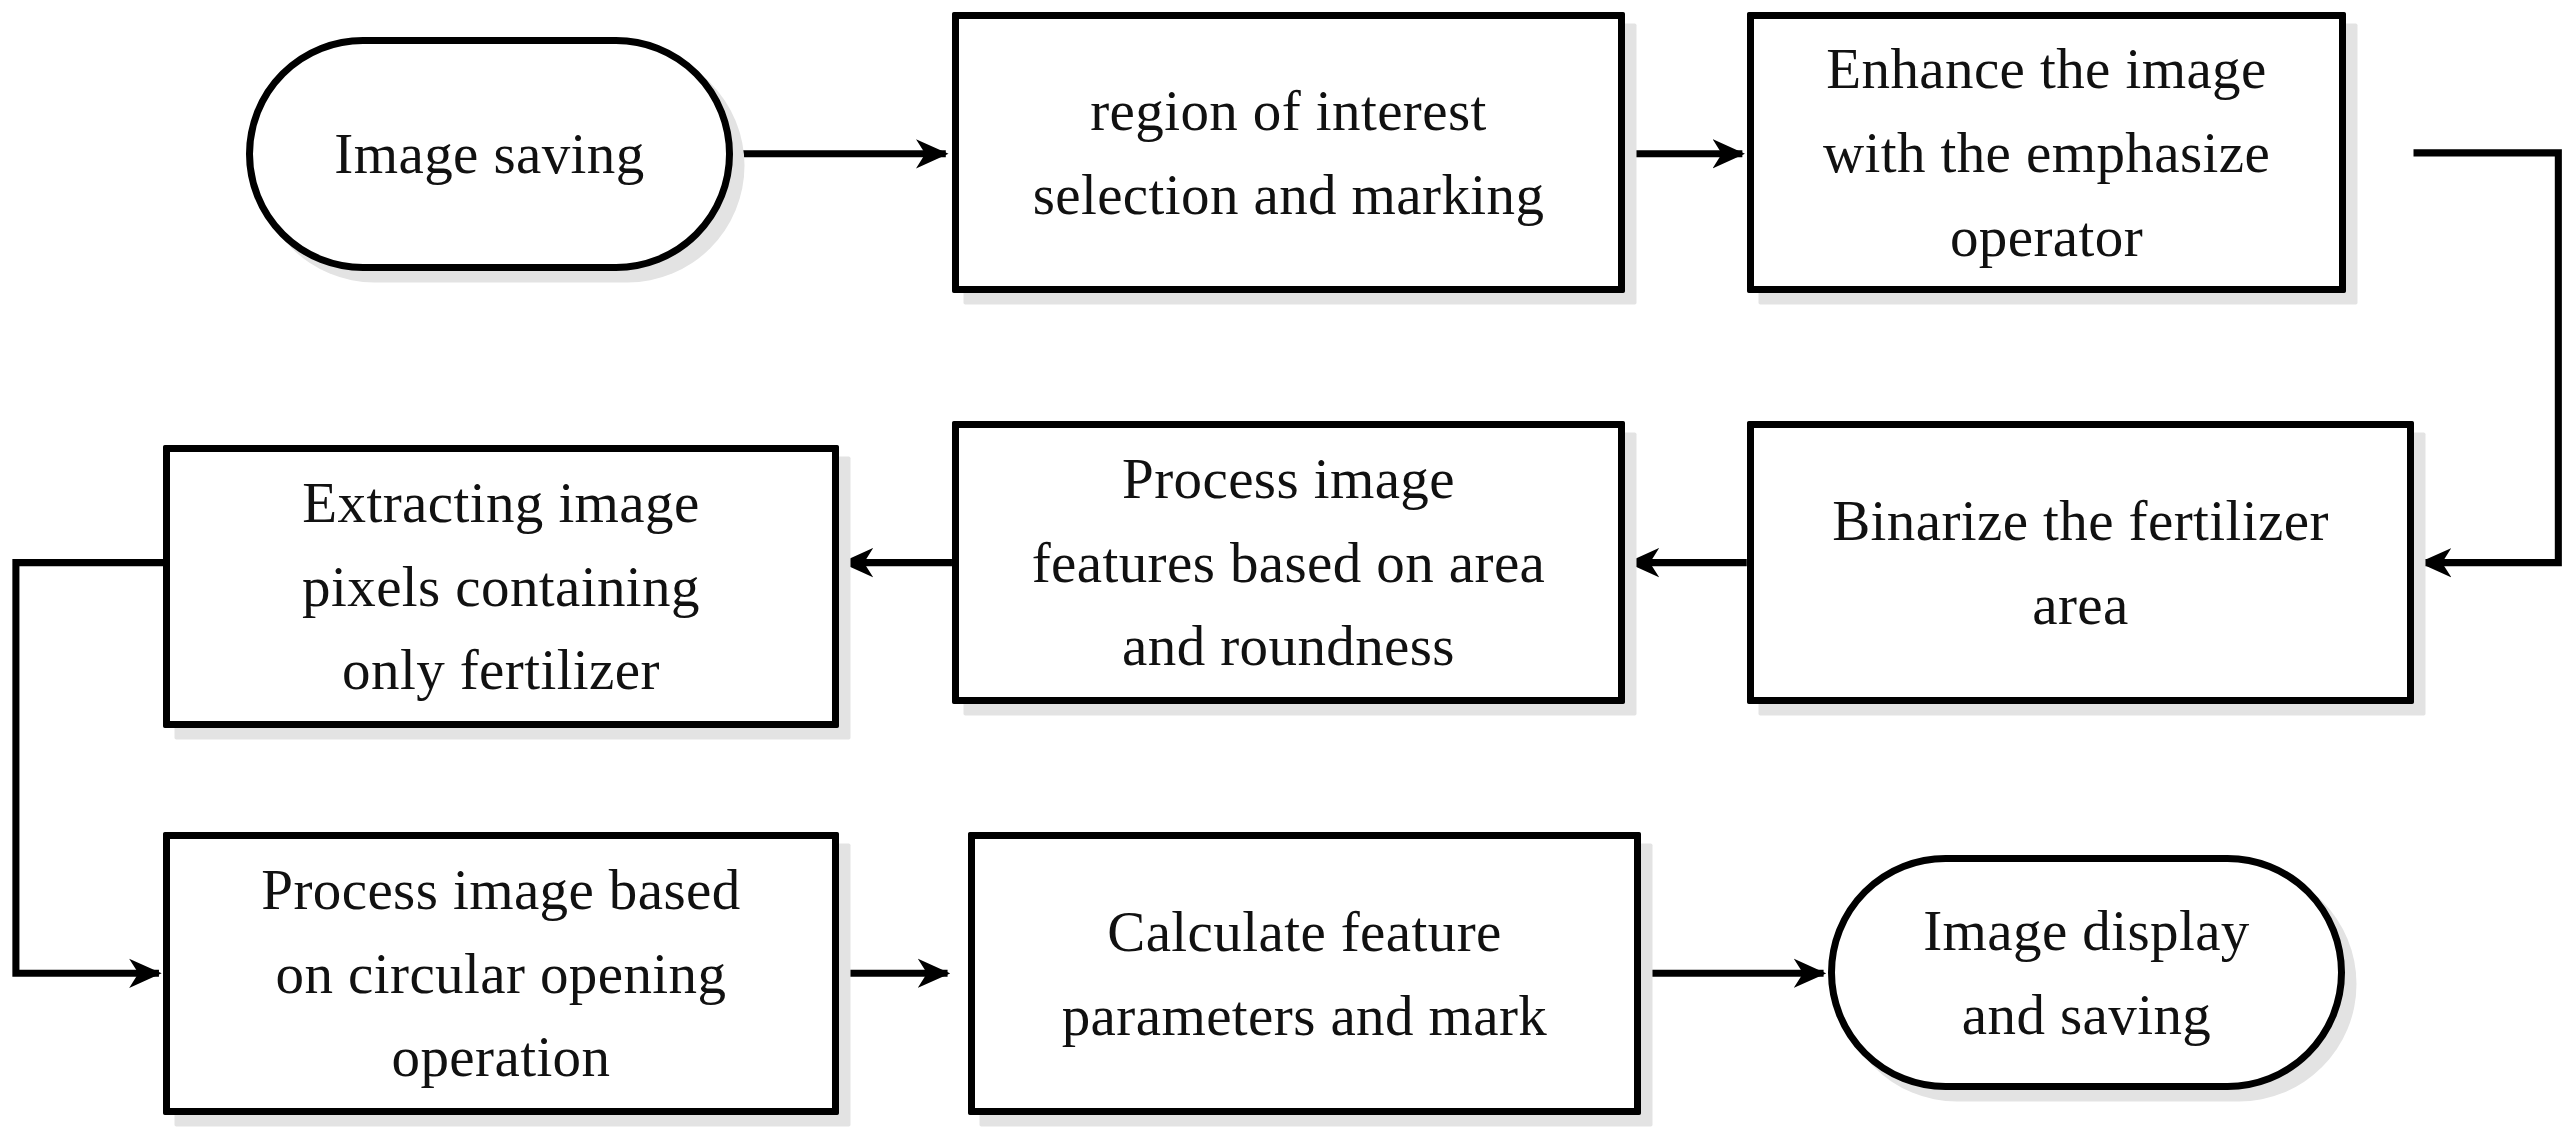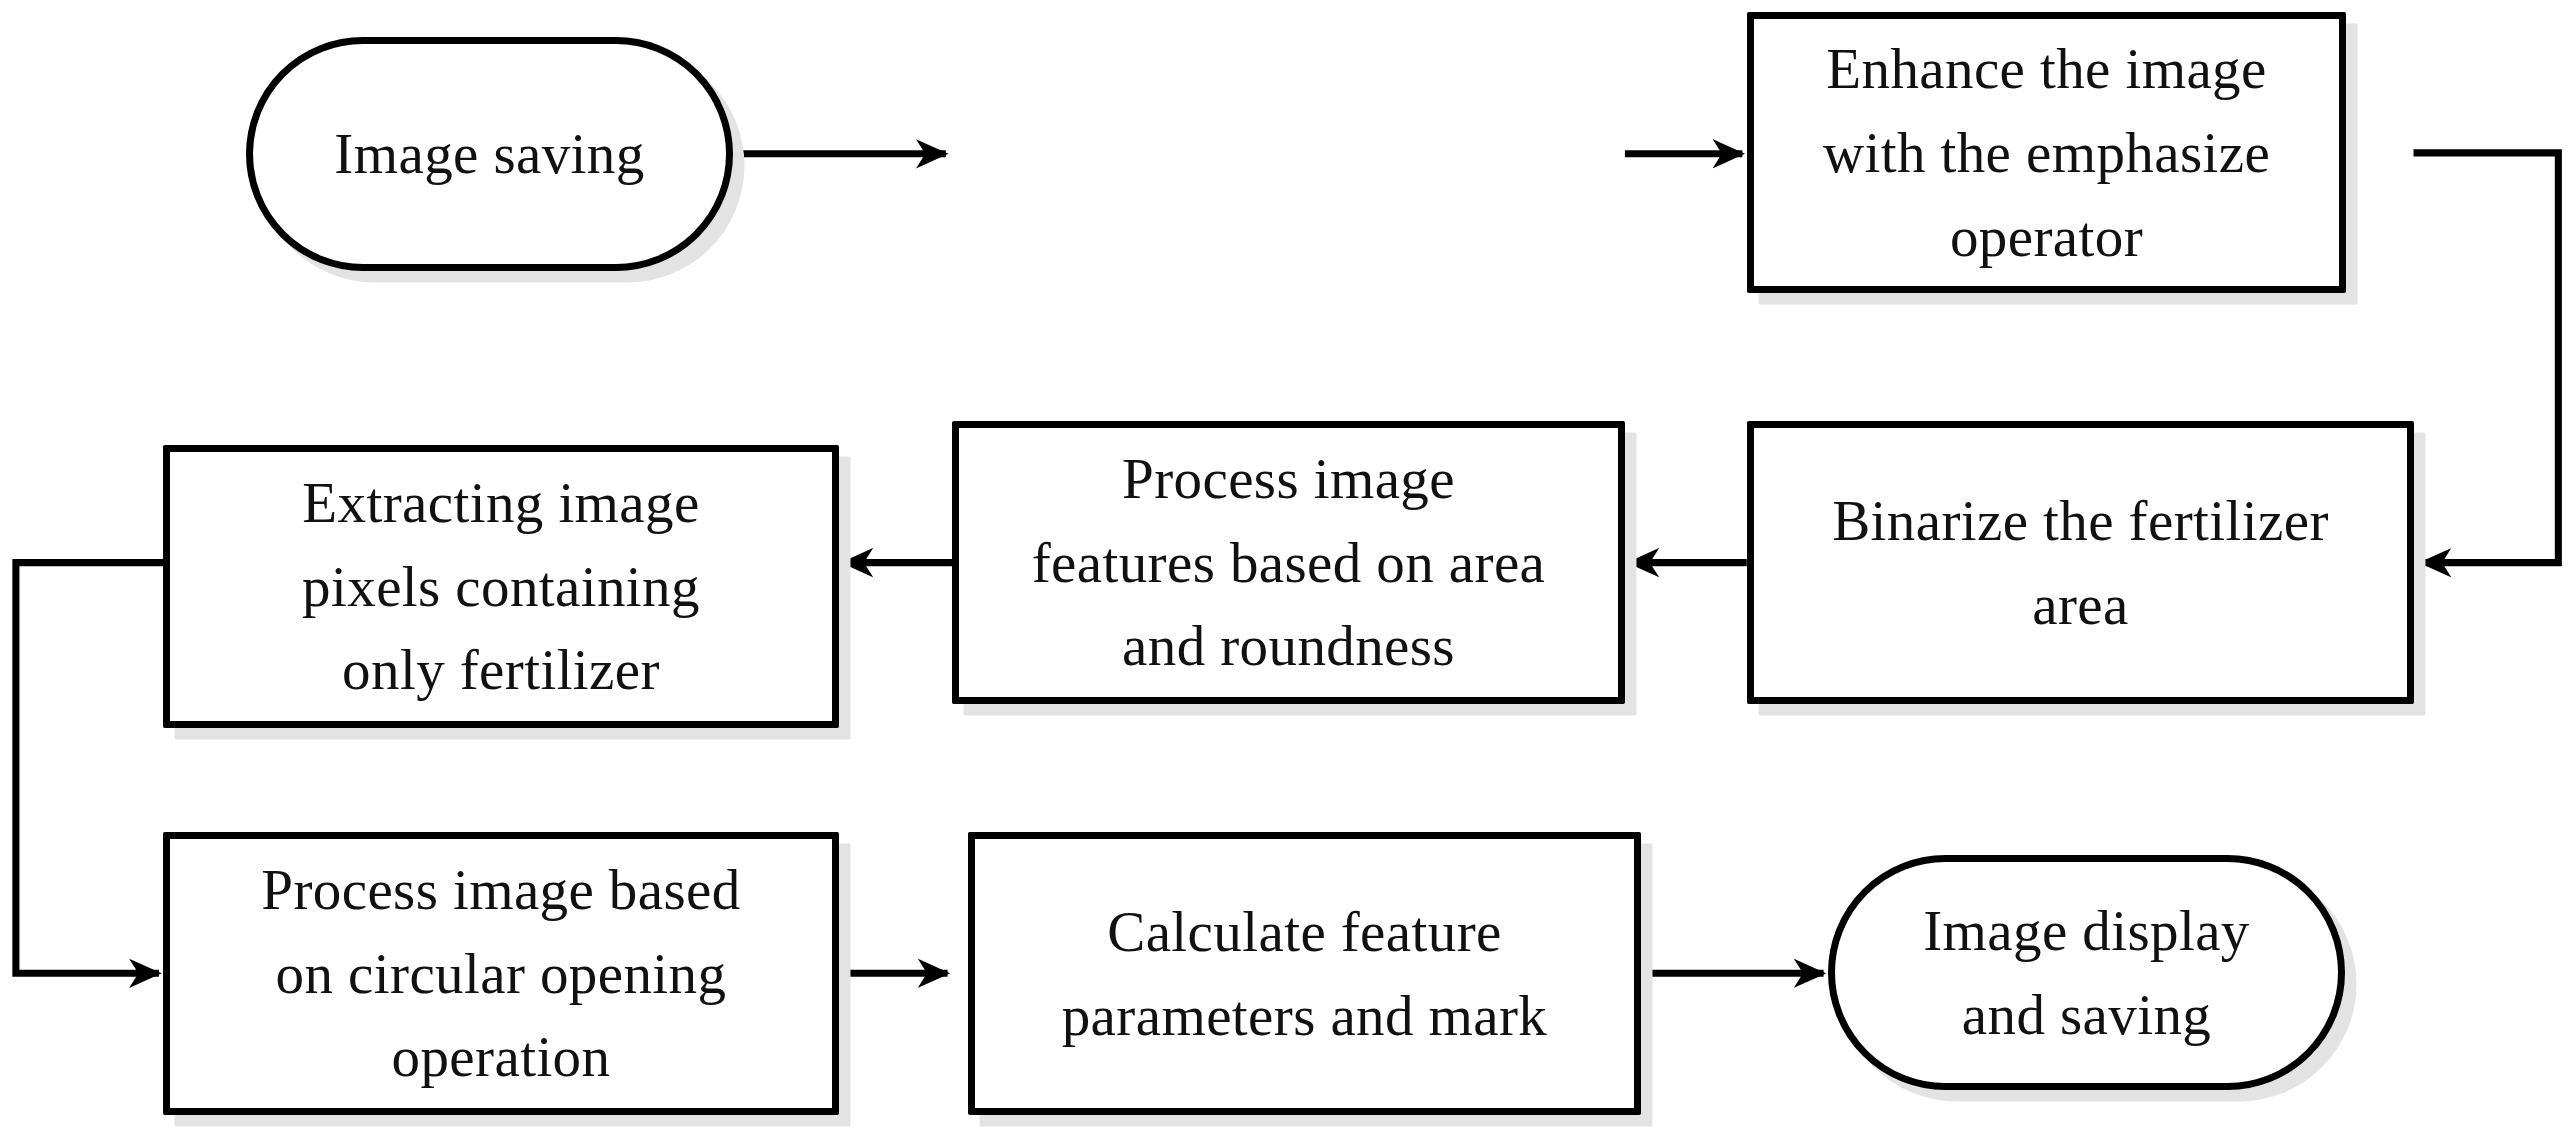--- a/index.html
+++ b/index.html
@@ -69,20 +69,24 @@
     <path class="flow" marker-end="url(#arrow)" d="M 1078 637 L 955 637"></path>
     <path class="flow" marker-end="url(#arrow)" d="M 185 637 L 18 637 L 18 1102 L 180 1102"></path>
     <path class="flow" marker-end="url(#arrow)" d="M 950 1102 L 1073 1102"></path>
     <path class="flow" marker-end="url(#arrow)" d="M 1840 1102 L 2065 1102"></path>
   </svg>
 
   <div class="node terminator" style="left:246px; top:37px; width:487px; height:234px;">
     <span class="label">Image saving</span>
   </div>
 
+  <div class="node process" style="left:952px; top:12.4px; width:673px; height:281px;">
+    <span class="label">region of interest
+selection and marking</span>
+  </div>
 
   <div class="node process" style="left:1747px; top:12.4px; width:599px; height:281px;">
     <span class="label">Enhance the image
 with the emphasize
 operator</span>
   </div>
 
   <div class="node process" style="left:1747px; top:421px; width:667px; height:283px;">
     <span class="label">Binarize the fertilizer
 area</span>

